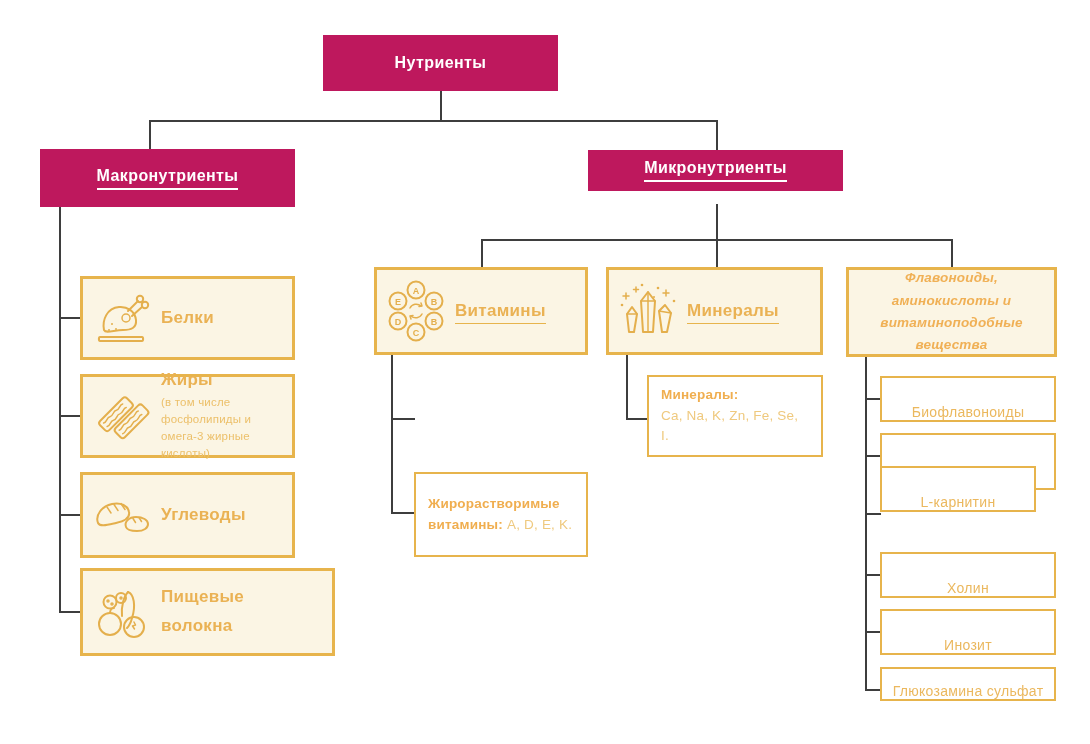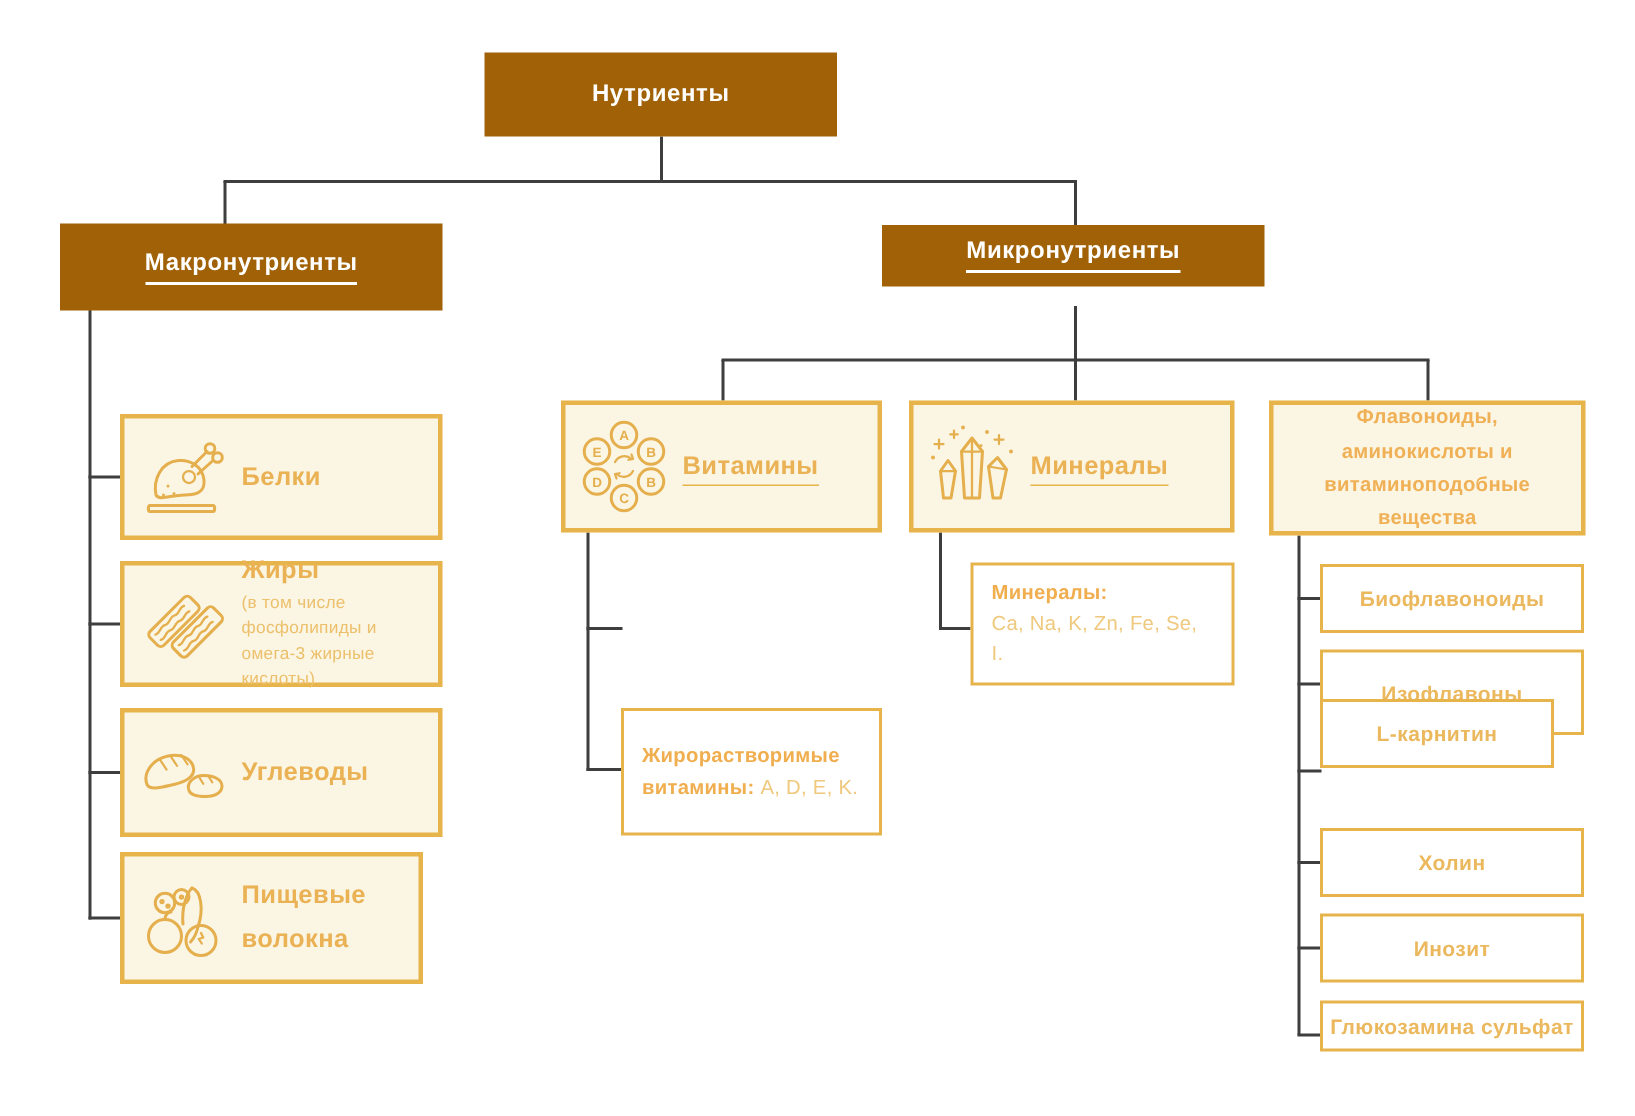--- a/index.html
+++ b/index.html
@@ -4,53 +4,53 @@
 <style>
   html,body{margin:0;padding:0;background:#ffffff;}
   .canvas{
     position:relative;width:1090px;height:744px;background:#ffffff;
     font-family:"Liberation Sans", sans-serif;overflow:hidden;
   }
   
   .line{position:absolute;background:#3e3e3e;}
   
   .hdr{
-    position:absolute;background:#a16207;color:#ffffff;
+    position:absolute;background:#be185d;color:#ffffff;
     display:flex;align-items:center;justify-content:center;
     font-weight:bold;font-size:16px;letter-spacing:.4px;
   }
   .hdr .u{border-bottom:2px solid #ffffff;padding-bottom:3px;}
   
   .item{
     position:absolute;background:#fbf5e4;border:3px solid #e7b44c;
     box-sizing:border-box;display:flex;align-items:center;
   }
   .item .icon{flex:0 0 78px;display:flex;align-items:center;justify-content:center;}
   .item .txt{flex:1;padding-right:6px;}
   .title{color:#eab254;font-weight:bold;font-size:17px;letter-spacing:.3px;}
   .title .u{border-bottom:1.5px solid #e7b44c;padding-bottom:3px;}
   .subtitle{color:#ecc06b;font-size:11.5px;line-height:1.5;margin-top:4px;letter-spacing:.2px;}
   .center-box{
     position:absolute;background:#fbf5e4;border:3px solid #e7b44c;box-sizing:border-box;
     display:flex;align-items:center;justify-content:center;text-align:center;
-    color:#f0b055;font-weight:bold;font-size:13.5px;line-height:1.65;padding:6px 10px;letter-spacing:.2px;
+    color:#f0b055;font-weight:bold;font-size:13.5px;line-height:1.65;padding:6px 10px;letter-spacing:.2px;font-style:italic;
   }
   
   .sub{
     position:absolute;background:#ffffff;border:2px solid #e7b44c;box-sizing:border-box;
     padding:12px 12px;font-size:13.5px;line-height:1.55;letter-spacing:.2px;
     display:flex;align-items:center;
   }
   .sub p{margin:0;}
   .bh{color:#f0ae4f;font-weight:bold;}
   .bb{color:#efc97e;}
   .leaf{
     position:absolute;background:#ffffff;border:2px solid #e7b44c;box-sizing:border-box;
-    display:flex;align-items:center;justify-content:center;text-align:center;
-    color:#ebb85e;font-weight:bold;font-size:14px;letter-spacing:.3px;
+    display:flex;align-items:flex-end;justify-content:center;text-align:center;
+    color:#ebb85e;font-weight:normal;font-size:14px;letter-spacing:.3px;
   }
   svg{display:block;}
   .stroke{fill:none;stroke:#e4af4c;stroke-width:2;stroke-linecap:round;stroke-linejoin:round;}
   .thin{fill:none;stroke:#e4af4c;stroke-width:1.5;stroke-linecap:round;stroke-linejoin:round;}
   .ictext{fill:#e4af4c;font-family:"Liberation Sans",sans-serif;font-size:9px;font-weight:bold;}
 </style>
 </head>
 <body>
 
 <div class="canvas">
@@ -147,21 +147,21 @@
         <path class="stroke" d="M36 44c-2-5 3-10 10-10s12 3 12 7-4 7-11 7c-6 0-10-1-11-4z"></path>
         <path class="thin" d="M43 35.5l2.5 4"></path>
         <path class="thin" d="M49 34.5l2.5 4"></path>
       </svg>
     </span>
     <div class="txt">
       <div class="title">Углеводы</div>
     </div>
   </div>
 
-  <div class="item" style="left:80px;top:568px;width:202px;height:88px">
+  <div class="item" style="left:80px;top:568px;width:255px;height:88px">
     <span class="icon">
       <svg width="64" height="64" viewBox="0 0 64 64">
         <path class="stroke" d="M38 12c6 2 8 14 4 26-1 4-3 8-5 10"></path>
         <path class="stroke" d="M38 12c-4 4-7 14-6 24"></path>
         <circle class="stroke" cx="20" cy="22" r="6.5"></circle>
         <circle class="thin" cx="18" cy="21" r="1"></circle>
         <circle class="thin" cx="22" cy="24" r="1"></circle>
         <circle class="stroke" cx="31" cy="18" r="5"></circle>
         <circle class="thin" cx="31" cy="18" r="1"></circle>
         <circle class="stroke" cx="20" cy="44" r="11"></circle>

